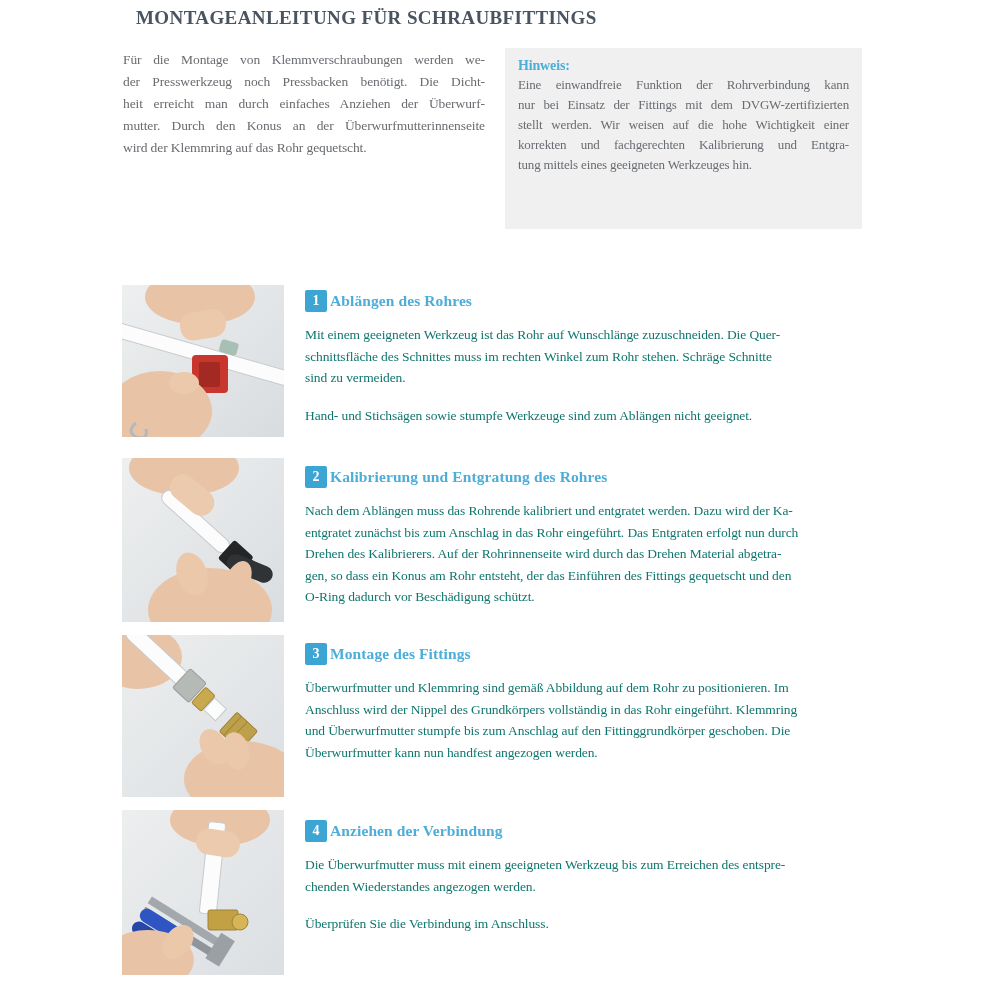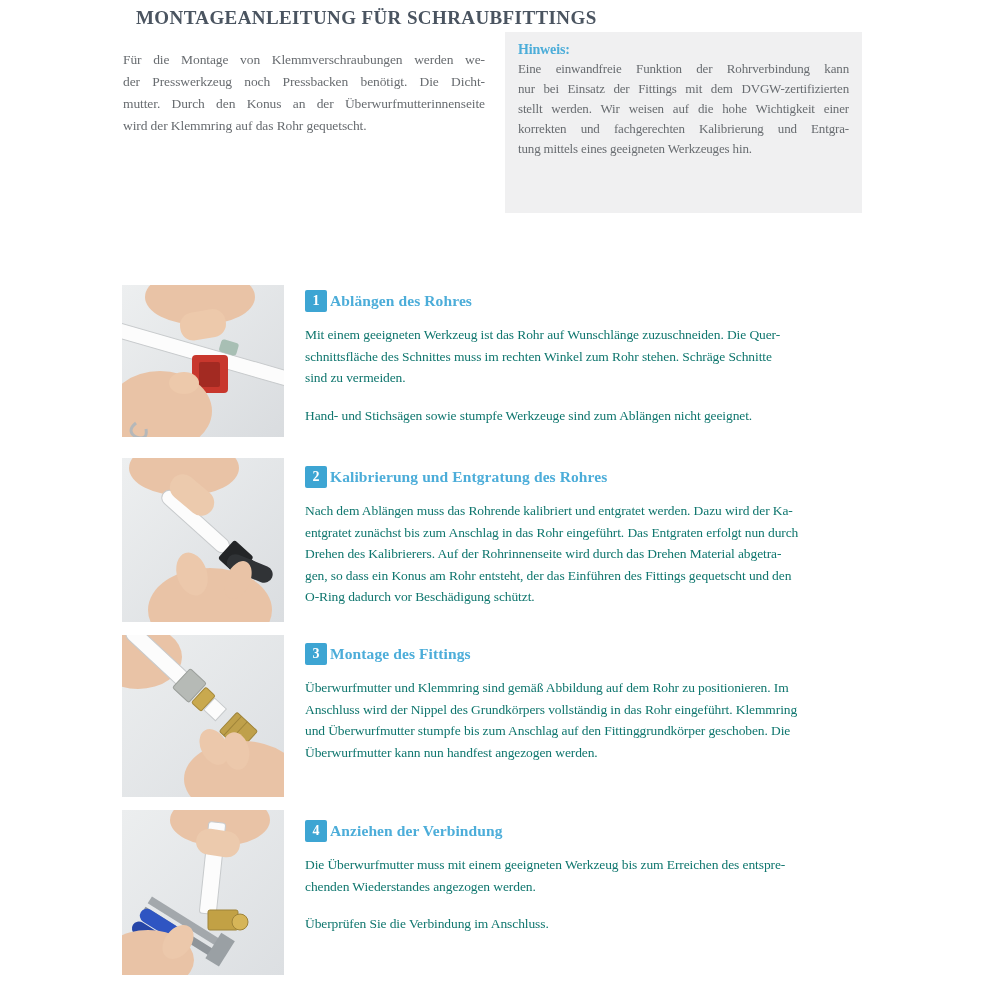--- a/index.html
+++ b/index.html
@@ -6,21 +6,21 @@
   .page{position:relative;width:1000px;height:1000px;background:#ffffff;overflow:hidden;
         font-family:Liberation Serif, serif;padding-left:27px;}
   .title{position:absolute;left:136px;top:7px;font-size:19px;font-weight:bold;
          letter-spacing:0.4px;color:#4a5460;}
   
   .intro{position:absolute;left:123px;top:49px;width:362px;color:#686c70;
          font-size:13.5px;line-height:22px;letter-spacing:-0.1px;}
   .jline{white-space:nowrap;text-align:justify;text-align-last:justify;}
   .lline{white-space:nowrap;text-align:left;}
   
-  .note{position:absolute;left:505px;top:32px;width:357px;height:181px;
+  .note{position:absolute;left:505px;top:48px;width:357px;height:181px;
         background:#f0f0f1;box-sizing:border-box;padding:8px 13px 0 13px;
         color:#686c70;font-size:13px;line-height:20px;letter-spacing:-0.15px;}
   .note-title{color:#4cadd9;font-weight:bold;font-size:14px;line-height:19px;}
   .gap{display:inline-block;width:36px;height:1px;}
   
   .step{position:absolute;left:122px;width:770px;}
   .photo{position:absolute;left:0;top:0;width:162px;}
   .photo svg{display:block;}
   .step-text{position:absolute;left:183px;top:0;width:587px;}
   .step-head{display:flex;align-items:center;}
@@ -33,20 +33,21 @@
 </head>
 <body>
 
 <div class="page">
 
   <div class="title">MONTAGEANLEITUNG FÜR SCHRAUBFITTINGS</div>
 
   <div class="intro">
     <div class="jline">Für die Montage von Klemmverschraubungen werden we-</div>
     <div class="jline">der Presswerkzeug noch Pressbacken benötigt. Die Dicht-</div>
+    <div class="jline">heit erreicht man durch einfaches Anziehen der Überwurf-</div>
     <div class="jline">mutter. Durch den Konus an der Überwurfmutterinnenseite</div>
     <div class="lline">wird der Klemmring auf das Rohr gequetscht.</div>
   </div>
 
   <div class="note">
     <div class="note-title">Hinweis:</div>
     <div class="jline">Eine einwandfreie Funktion der Rohrverbindung kann</div>
     <div class="jline">nur bei Einsatz der Fittings mit dem DVGW-zertifizierten</div>
     <div class="jline">stellt werden. Wir weisen auf die hohe Wichtigkeit einer</div>
     <div class="jline">korrekten und fachgerechten Kalibrierung und Entgra-</div>

